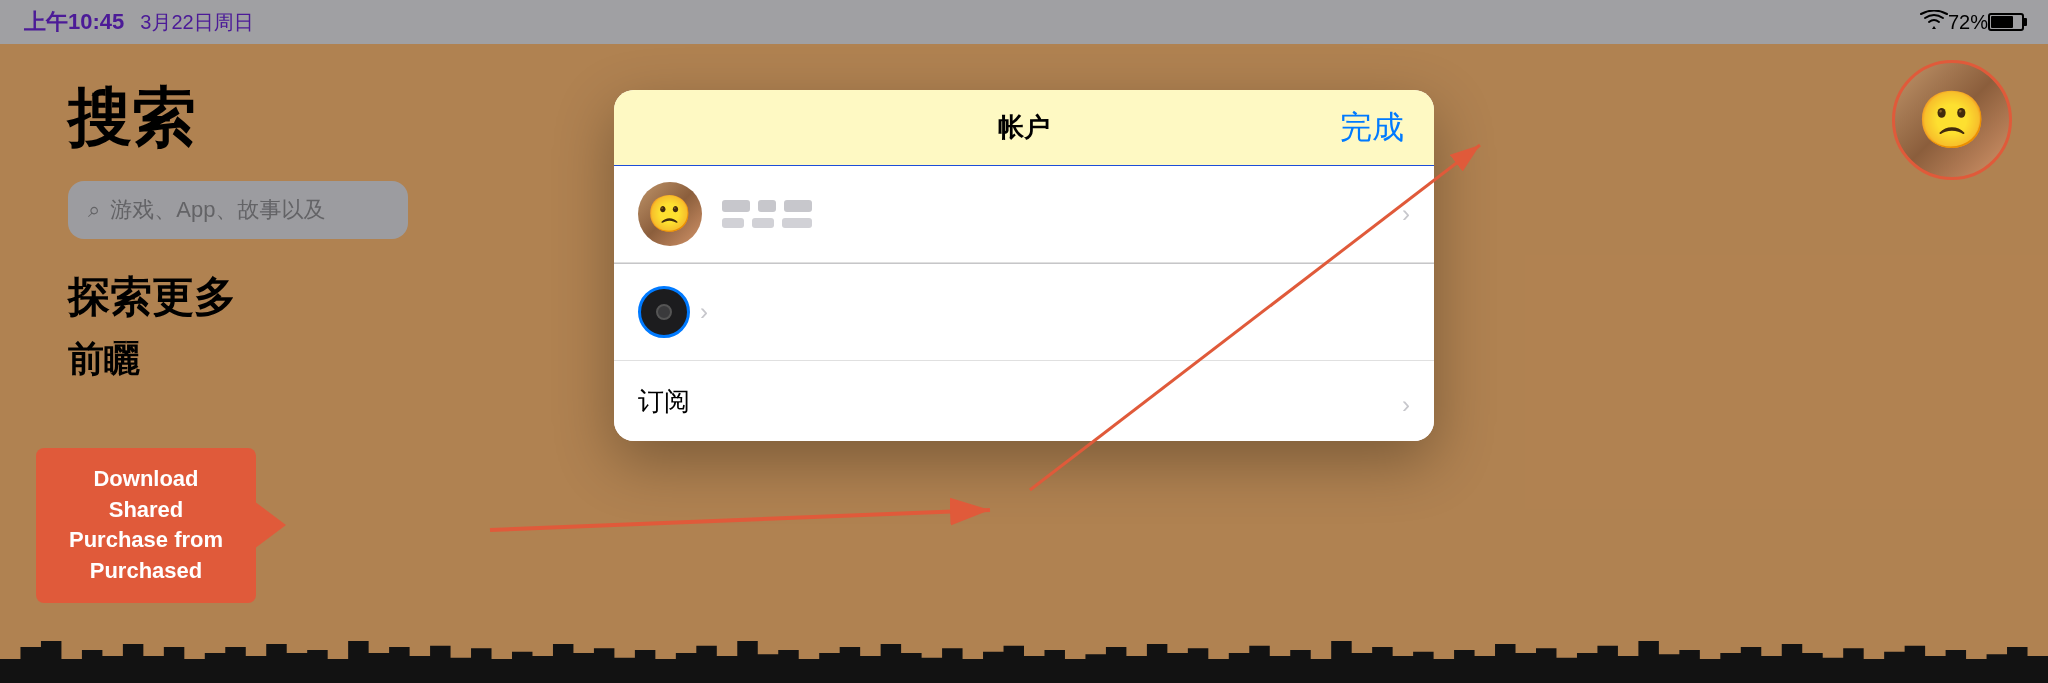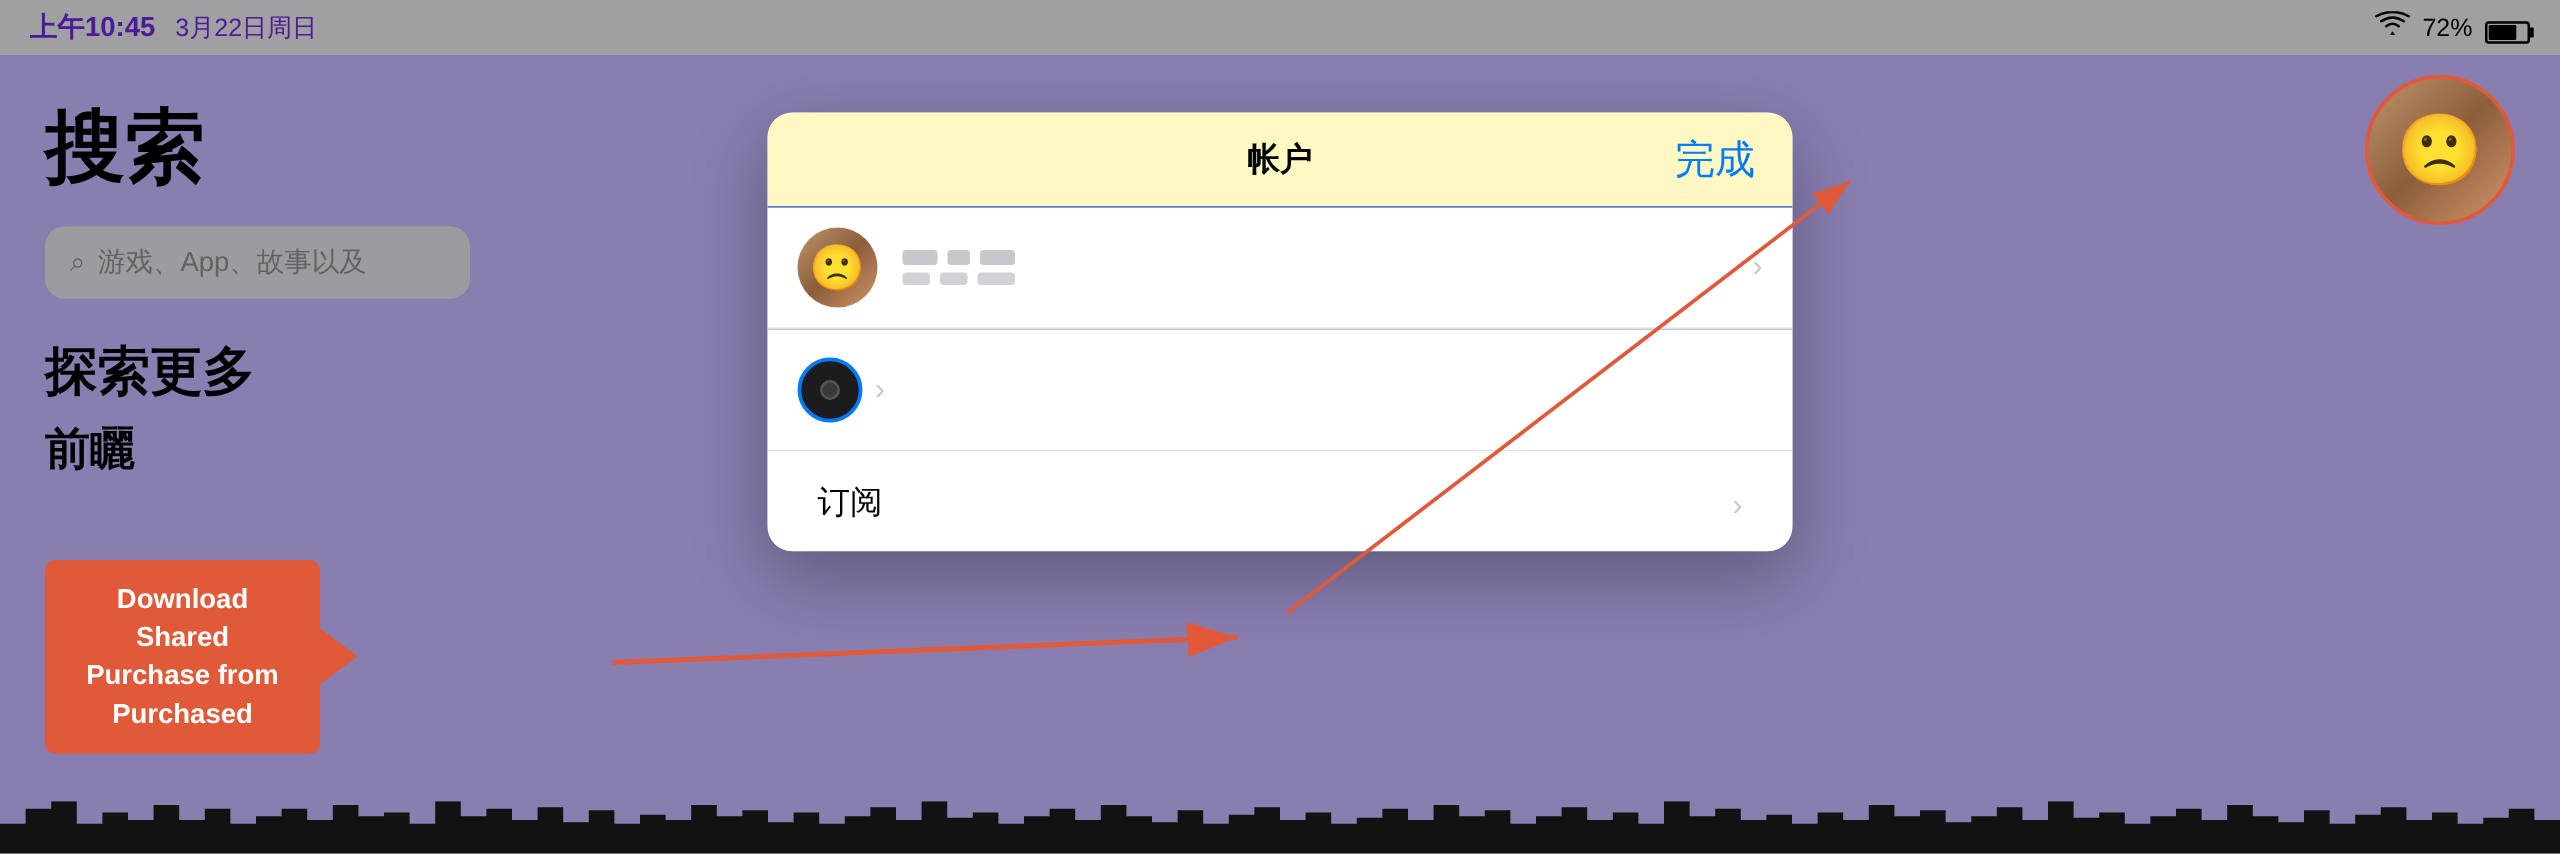--- a/index.html
+++ b/index.html
@@ -24,22 +24,22 @@
       padding: 0 24px;
       z-index: 10;
     }
     .status-time {
       font-size: 22px;
       font-weight: 600;
       color: #6d28d9;
     }
     .status-right {
       display: flex;
-      align-items: flex-end;
-      gap: 10px;
+      align-items: center;
+      gap: 0;
     }
     .battery-pct {
       font-size: 20px;
       font-weight: 500;
       color: #000;
     }
     .battery-icon {
       width: 36px;
       height: 18px;
       border: 2px solid #000;
@@ -67,22 +67,22 @@
       border-radius: 1px;
     }
 
     
     .bg-content {
       position: absolute;
       top: 44px;
       left: 0;
       right: 0;
       bottom: 0;
-      background: #c4b5fd;
-      padding: 30px 36px;
+      background: #fdba74;
+      padding: 30px 68px;
     }
     .search-title {
       font-size: 64px;
       font-weight: 700;
       color: #000;
       margin-bottom: 20px;
     }
     .search-bar {
       background: #e0e0e5;
       border-radius: 16px;
@@ -267,21 +267,21 @@
       border-radius: 50%;
       background: #3a3a3c;
       border: 2px solid #555;
     }
 
     
     .sub-row {
       background: #fff;
       display: flex;
       align-items: flex-end;
-      padding: 22px 40px;
+      padding: 22px 24px;
       min-height: 80px;
     }
     .sub-label {
       flex: 1;
       font-size: 26px;
       color: #000;
     }
 
     
     .profile-circle {

